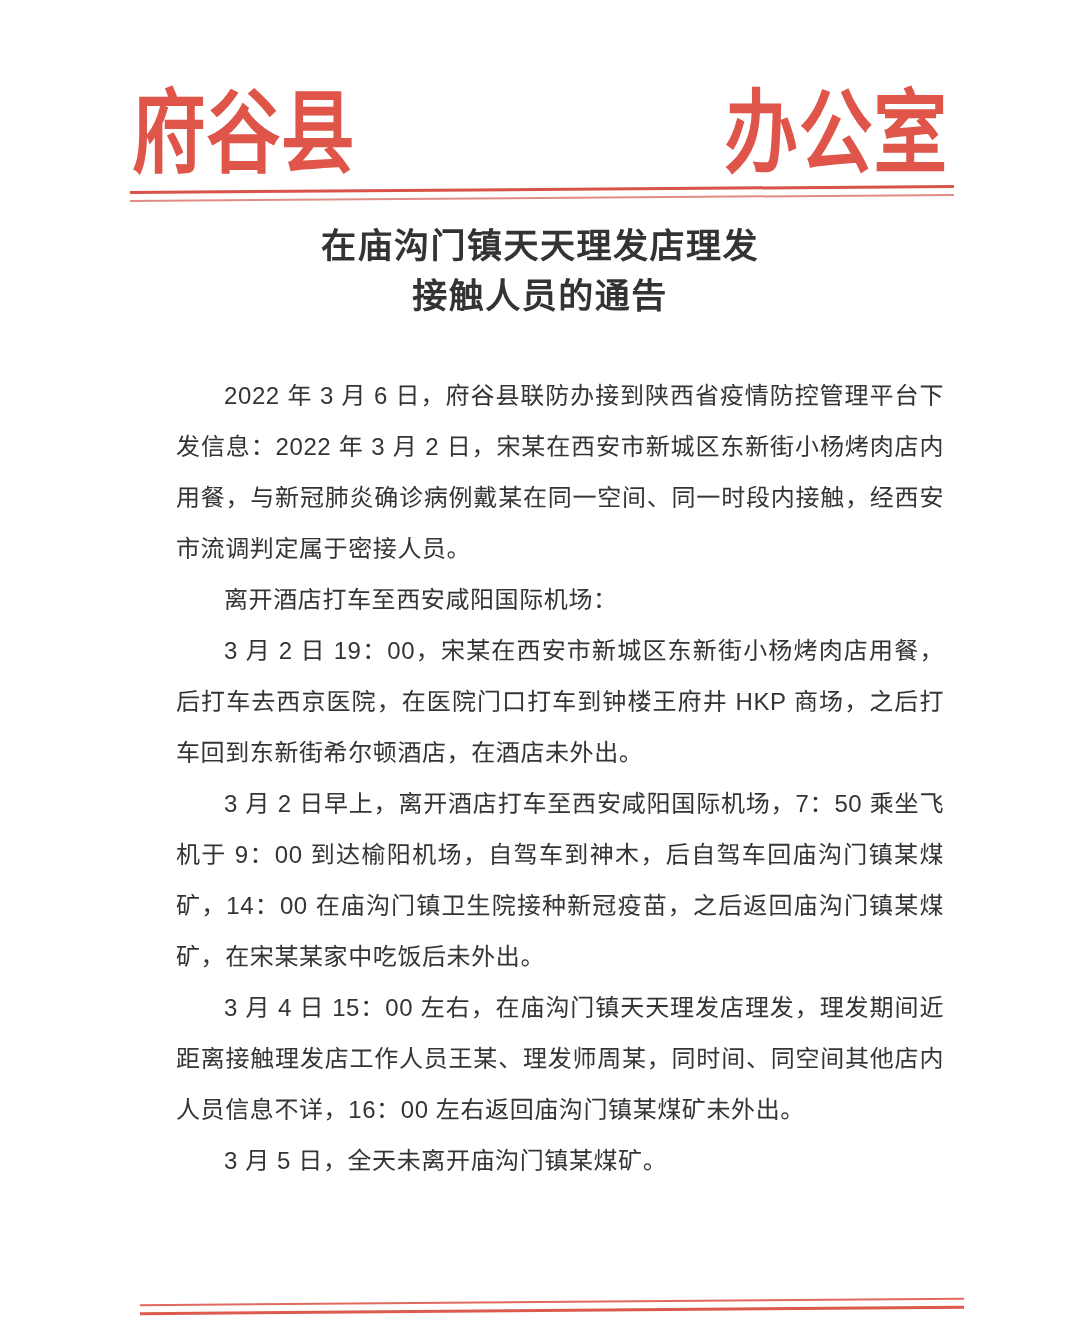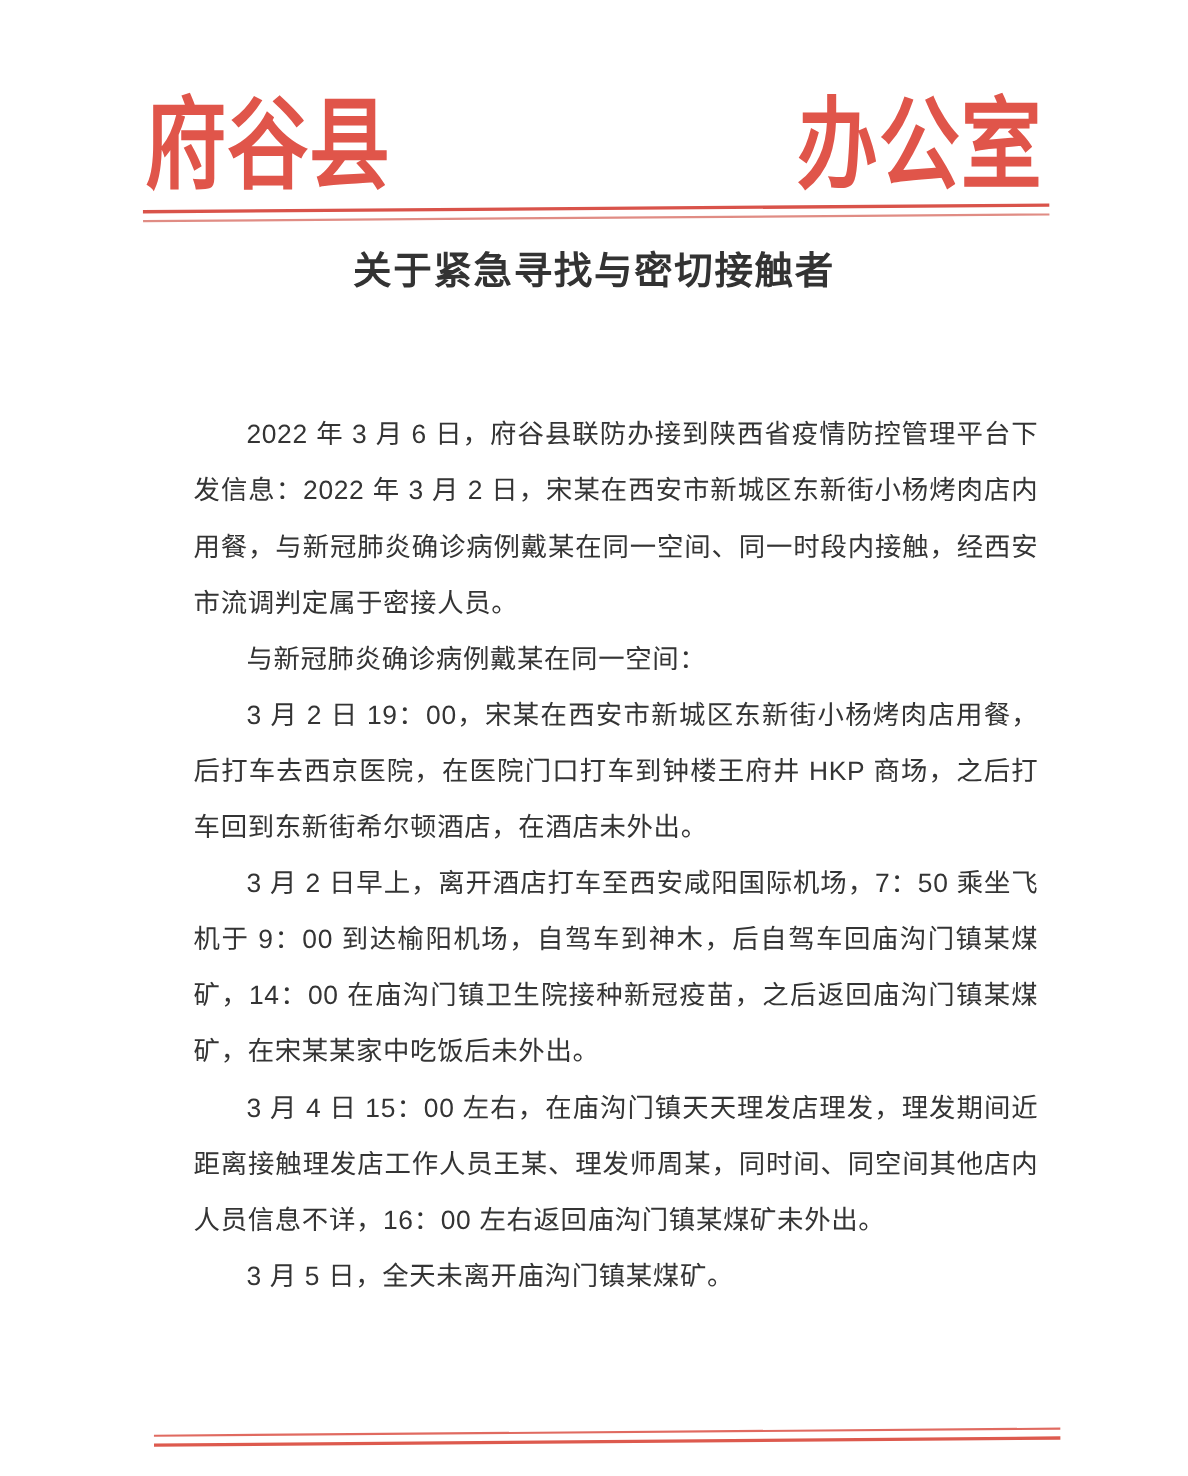--- a/index.html
+++ b/index.html
@@ -192,26 +192,27 @@
       <div class="mast-big right">办公室</div>
     </div>
   </div>
 
   <div class="rule-group top">
     <div class="rule-thick"></div>
     <div class="rule-thin"></div>
   </div>
 
   <div class="doc-title">
-    <div class="doc-title-line">关于紧急寻找与密切接触者</div>
+    <div class="doc-title-line">在庙沟门镇天天理发店理发</div>
+    <div class="doc-title-line">接触人员的通告</div>
   </div>
 
   <div class="body-text">
     <p class="para">2022 年 3 月 6 日，府谷县联防办接到陕西省疫情防控管理平台下发信息：2022 年 3 月 2 日，宋某在西安市新城区东新街小杨烤肉店内用餐，与新冠肺炎确诊病例戴某在同一空间、同一时段内接触，经西安市流调判定属于密接人员。</p>
-    <p class="para">与新冠肺炎确诊病例戴某在同一空间：</p>
+    <p class="para">离开酒店打车至西安咸阳国际机场：</p>
     <p class="para">3 月 2 日 19：00，宋某在西安市新城区东新街小杨烤肉店用餐，后打车去西京医院，在医院门口打车到钟楼王府井 HKP 商场，之后打车回到东新街希尔顿酒店，在酒店未外出。</p>
     <p class="para">3 月 2 日早上，离开酒店打车至西安咸阳国际机场，7：50 乘坐飞机于 9：00 到达榆阳机场，自驾车到神木，后自驾车回庙沟门镇某煤矿，14：00 在庙沟门镇卫生院接种新冠疫苗，之后返回庙沟门镇某煤矿，在宋某某家中吃饭后未外出。</p>
     <p class="para">3 月 4 日 15：00 左右，在庙沟门镇天天理发店理发，理发期间近距离接触理发店工作人员王某、理发师周某，同时间、同空间其他店内人员信息不详，16：00 左右返回庙沟门镇某煤矿未外出。</p>
     <p class="para">3 月 5 日，全天未离开庙沟门镇某煤矿。</p>
 
   </div>
 
   <div class="rule-group bottom">
     <div class="rule-thick"></div>
     <div class="rule-thin"></div>

